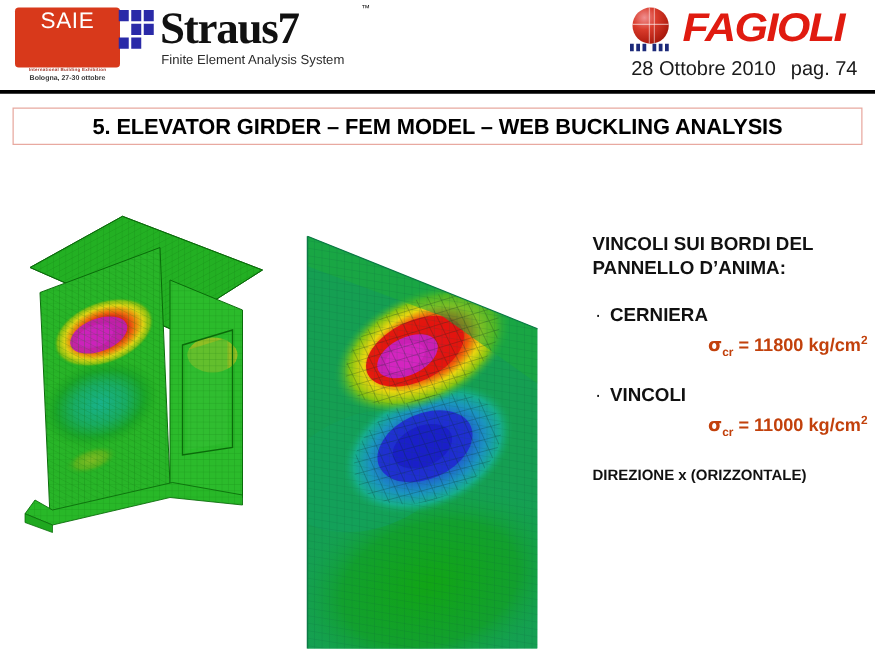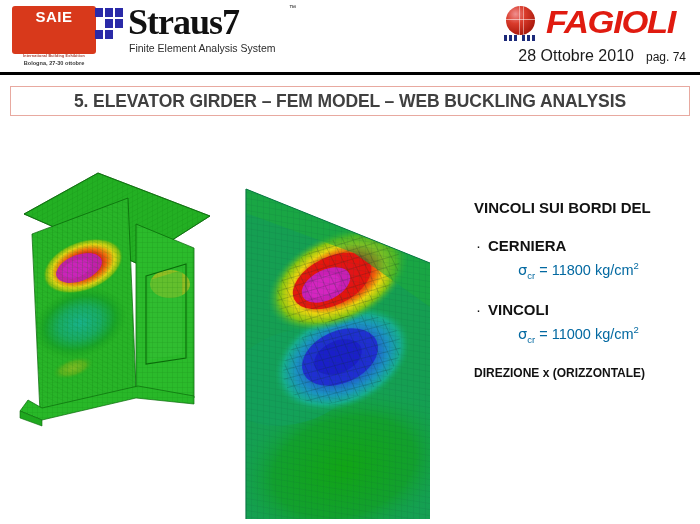--- a/index.html
+++ b/index.html
@@ -15,21 +15,21 @@
   .header { position:absolute; left:0; top:0; width:700px; height:74px; }
 
   .saie-logo { position:absolute; left:12px; top:6px; width:84px; height:62px; }
   .saie-block {
     position:absolute; left:0; top:0; width:84px; height:48px;
     background:#d8391b; border-radius:3px;
   }
   .saie-word {
     position:absolute; left:0; top:2px; width:84px;
     text-align:center; color:#ffffff;
-    font-weight:bold; font-size:15px; letter-spacing:0.5px;
+    font-weight:normal; font-size:18px; letter-spacing:0.5px;
     font-family:"Liberation Sans", sans-serif;
     line-height:17px;
   }
   .saie-year {
     position:absolute; left:0; top:17px; width:84px;
     text-align:center; color:#ffffff;
     font-weight:bold; font-size:25px; letter-spacing:-0.5px;
     font-family:"Liberation Sans", sans-serif;
     line-height:26px;
     margin-top:40px;
@@ -84,73 +84,73 @@
     font-size:32px; font-weight:bold; color:#e01b10;
     font-family:"Liberation Sans", sans-serif;
     letter-spacing:-1.2px; font-style:italic;
     transform: scaleX(1.08); transform-origin:left top;
   }
   .date-line {
     position:absolute; right:14px; top:47px;
     font-size:16px; color:#1a1a1a;
     font-family:"Liberation Sans", sans-serif;
   }
-  .date-line .pag { font-size:12px; margin-left:12px; }
+  .date-line .pag { font-size:16px; margin-left:12px; }
 
   .header-rule {
     position:absolute; left:0; top:72px; width:700px; height:3px; background:#000000;
   }
 
   
   .title-box {
     position:absolute; left:10px; top:86px; width:680px; height:30px;
     border:1px solid #e8a9a0; background:#ffffff;
     display:flex; align-items:center; justify-content:center;
   }
   .title-text {
-    color:#404040; font-weight:bold; font-size:17.5px;
+    color:#000000; font-weight:bold; font-size:17.5px;
     font-family:"Liberation Sans", sans-serif; letter-spacing:-0.1px;
     white-space:nowrap;
   }
 
   .subtitle {
     position:absolute; left:0; top:132px; width:700px; text-align:center;
     color:#111111; font-weight:bold; font-size:19px;
     font-family:"Liberation Sans", sans-serif; letter-spacing:-0.2px;
   }
 
   
   .fig1 { position:absolute; left:18px; top:168px; width:200px; height:262px; }
   .fig1 svg { display:block; }
 
   
   .fig2 { position:absolute; left:234px; top:167px; width:200px; height:352px; }
   .fig2 svg { display:block; }
 
   
-  .rightpanel { position:absolute; left:474px; top:186px; width:220px;margin-top:12px; }
+  .rightpanel { position:absolute; left:474px; top:186px; width:220px; }
   .vincoli {
     color:#111111; font-weight:bold; font-size:15px; line-height:19px;
     font-family:"Liberation Sans", sans-serif;
   }
   .bullet-row {
     display:flex; align-items:flex-start; margin-top:20px;
   }
   .bullet-dot {
     color:#111; font-size:15px; line-height:18px; width:14px; flex:0 0 14px;
     text-align:left; padding-left:2px;
   }
   .bullet-label {
     color:#111111; font-weight:bold; font-size:15px; line-height:18px;
     font-family:"Liberation Sans", sans-serif;
   }
   .sigma-line {
-    color:#0369a1; font-weight:normal; font-size:14.5px;
-    font-family:"Liberation Sans", sans-serif;
-    margin-left:44px; margin-top:5px; white-space:nowrap;
+    color:#c2410c; font-weight:bold; font-size:14.5px;
+    font-family:"Liberation Sans", sans-serif;
+    margin-left:44px; margin-top:5px; white-space:nowrap;text-align:right;
   }
   .sigma-line .sym { font-family:"DejaVu Sans", sans-serif; }
   .sigma-line sub { font-size:9.5px; }
   .sigma-line sup { font-size:9.5px; }
   .direzione {
     margin-top:22px; color:#111111; font-weight:bold; font-size:12px;
     font-family:"Liberation Sans", sans-serif;
   }
 </style>
 </head>
@@ -361,20 +361,21 @@
 
       <line x1="12" y1="22" x2="12" y2="352" stroke="#0c7a45" stroke-width="1.2"></line>
 
       <line x1="12" y1="22" x2="196" y2="96" stroke="#0c7a45" stroke-width="1"></line>
     </svg>
   </div>
 
   <div class="rightpanel">
     <div class="vincoli">
       <div>VINCOLI SUI BORDI DEL</div>
+      <div>PANNELLO D’ANIMA:</div>
     </div>
 
     <div class="bullet-row">
       <span class="bullet-dot">·</span>
       <span class="bullet-label">CERNIERA</span>
     </div>
     <div class="sigma-line">
       <span class="sym">σ</span><sub>cr</sub><span> = </span><span>11800</span><span>&nbsp;</span><span>kg/cm</span><sup>2</sup>
     </div>
 

